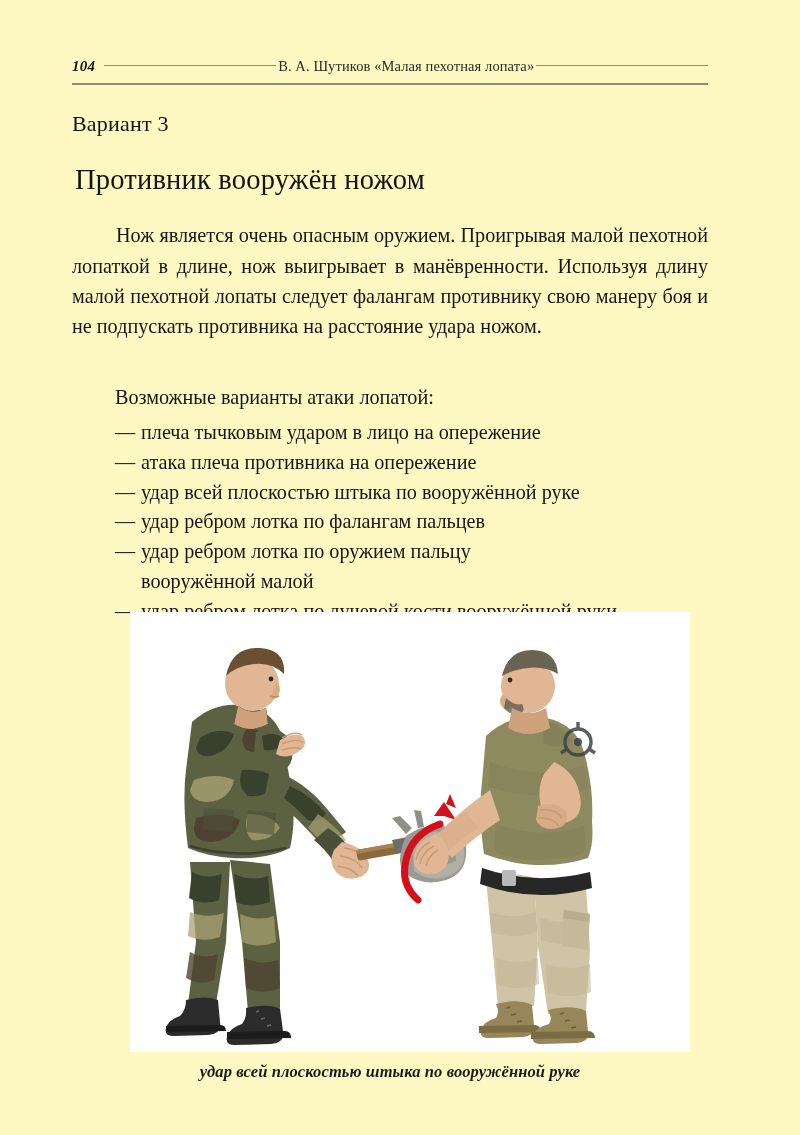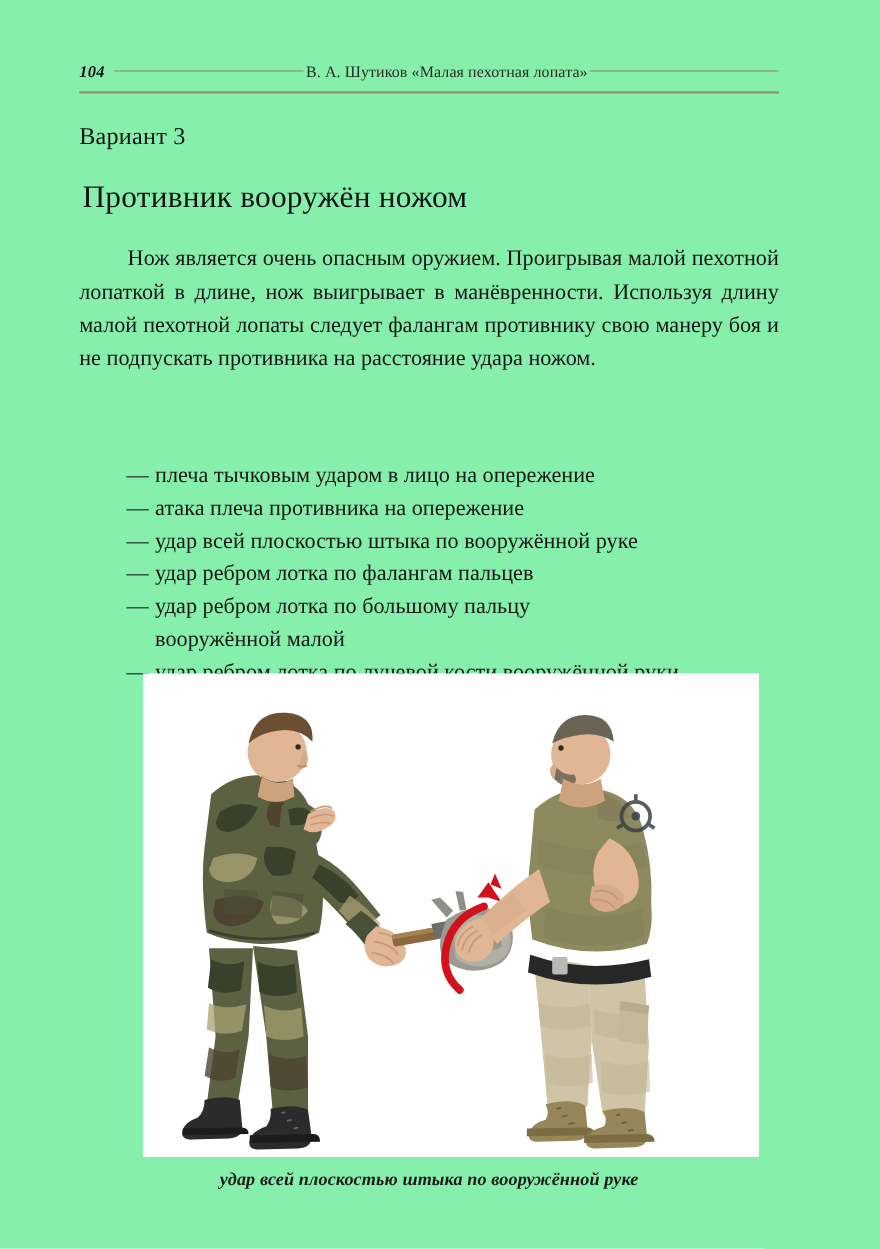--- a/index.html
+++ b/index.html
@@ -13,21 +13,21 @@
     height: 1135px;
     position: relative;
     font-family: "Liberation Serif", "DejaVu Serif", serif;
     color: #1a1a1a;
     overflow: hidden;
   }
 
   .page {
     position: absolute;
     inset: 0;
-    background: #86efac;
+    background: #fef9c3;
     padding-left: 48px;
   }
 
   
   .runhead {
     position: absolute;
     left: 72px;
     top: 58px;
     width: 636px;
     height: 30px;
@@ -175,41 +175,42 @@
       <span class="rule-seg right"></span>
     </div>
     <div class="runhead-underline"></div>
   </div>
 
   <h1 class="h-variant">Вариант 3</h1>
   <h2 class="h-sub">Противник вооружён ножом</h2>
 
   <p class="para">Нож является очень опасным оружием. Проигрывая малой пехотной лопаткой в длине, нож выигрывает в манёвренности. Используя длину малой пехотной лопаты следует фалангам противнику свою манеру боя и не подпускать противника на расстояние удара ножом.</p>
 
+  <p class="lead-in">Возможные варианты атаки лопатой:</p>
 
   <div class="blist">
     <div class="bitem">
       <span class="dash">—</span>
       <span class="btxt">плеча тычковым ударом в лицо на опережение</span>
     </div>
     <div class="bitem">
       <span class="dash">—</span>
       <span class="btxt">атака плеча противника на опережение</span>
     </div>
     <div class="bitem">
       <span class="dash">—</span>
       <span class="btxt">удар всей плоскостью штыка по вооружённой руке</span>
     </div>
     <div class="bitem">
       <span class="dash">—</span>
       <span class="btxt">удар ребром лотка по фалангам пальцев</span>
     </div>
     <div class="bitem">
       <span class="dash">—</span>
-      <span class="btxt">удар ребром лотка по большому пальцу</span>
+      <span class="btxt">удар ребром лотка по оружием пальцу</span>
     </div>
     <div class="bcont">вооружённой малой</div>
     <div class="bitem">
       <span class="dash">—</span>
       <span class="btxt">удар ребром лотка по лучевой кости вооружённой руки</span>
     </div>
   </div>
 
   <div class="figure">
     <svg viewBox="0 0 560 440" xmlns="http://www.w3.org/2000/svg">

